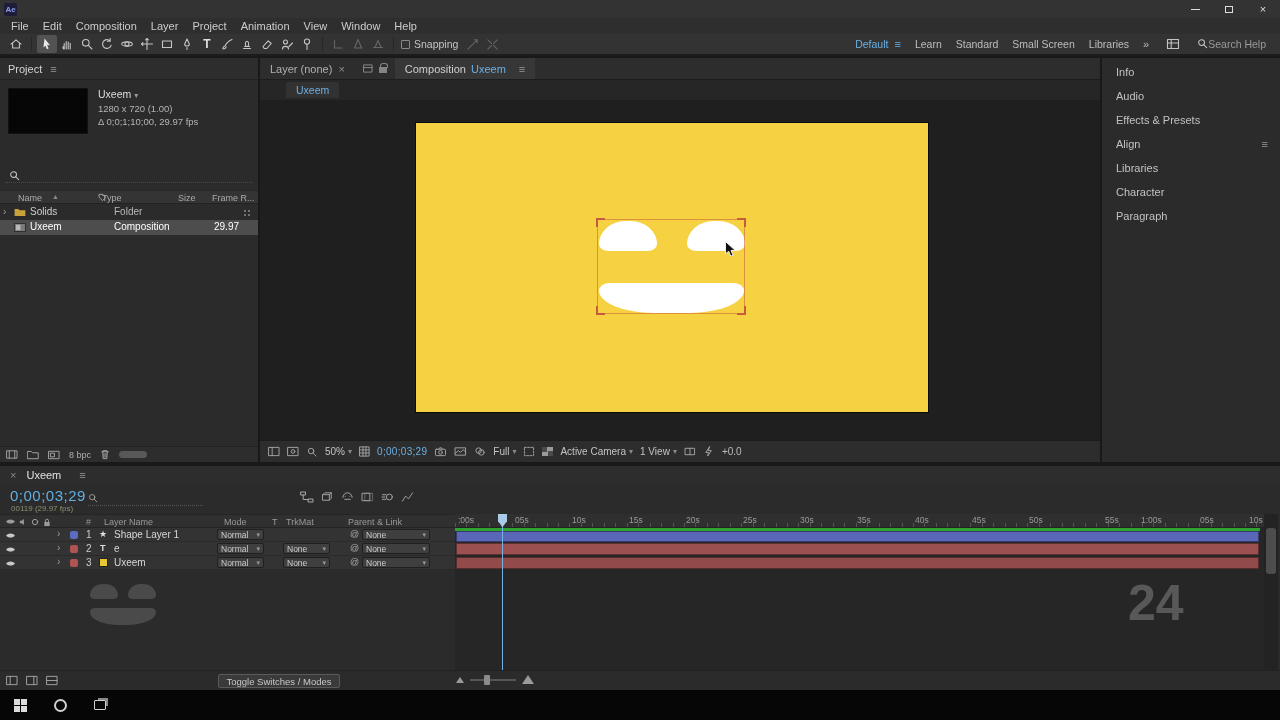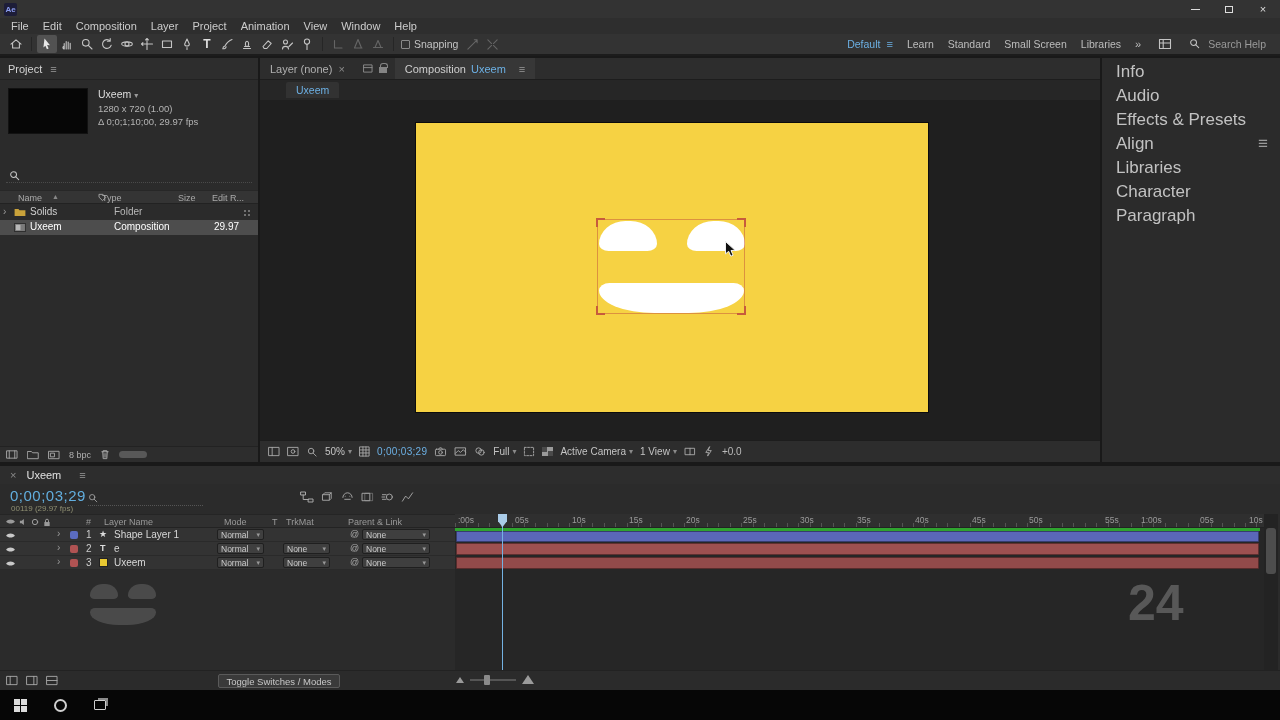--- a/index.html
+++ b/index.html
@@ -29,21 +29,21 @@
   .tool.disabled{opacity:.35}
   .tool-T{font-size:12px;color:#e0e0e0;font-weight:bold}
   .tb-sep{width:1px;height:14px;background:#262626;margin:0 5px}
   .snap-box{width:9px;height:9px;border:1px solid #8a8a8a;border-radius:1px;margin:0 4px 0 2px}
   .snap-label{font-size:10.5px;color:#c4c4c4;margin-right:4px}
   .ws-area{margin-left:auto;display:flex;align-items:center;gap:14px;padding-right:8px}
   .ws{font-size:10.5px;color:#bdbdbd;white-space:nowrap}
   .ws-active{color:#6cb0e4}
   .ws-menu{color:#6cb0e4;font-size:11px;margin-left:-8px}
   .overflow-glyph{color:#bdbdbd;font-size:11px}
-  .searchhelp{display:flex;align-items:flex-start;gap:8px;color:#9a9a9a;font-size:10.5px}
+  .searchhelp{display:flex;align-items:flex-start;gap:0;color:#9a9a9a;font-size:10.5px}
 
   
   .panel{position:absolute;background:#2b2b2b}
   .panel-head{height:22px;background:#2d2d2d;border-bottom:1px solid #222;display:flex;align-items:center;padding:0 8px;font-size:11px;color:#d4d4d4}
   .menu-glyph{color:#9a9a9a;margin-left:8px;font-size:11px}
   .dd{border:1px solid #1f1f1f;background:#3f3f3f;border-radius:2px;font-size:8.5px;color:#ccc;display:flex;align-items:center;justify-content:space-between;padding:0 3px;height:11px}
   .dd .caret{color:#999;font-size:7px;margin-left:3px}
 
   
   .project-panel{left:0;top:58px;width:258px;height:404px}
@@ -83,21 +83,21 @@
   .hdl.bl{left:-2px;bottom:-2px;border-left:2px solid #c75b3c;border-bottom:2px solid #c75b3c}
   .hdl.br{right:-2px;bottom:-2px;border-right:2px solid #c75b3c;border-bottom:2px solid #c75b3c}
   .cp-bottom{position:absolute;left:0;bottom:0;width:840px;height:22px;background:#2d2d2d;border-top:1px solid #1d1d1d;display:flex;align-items:center;gap:7px;padding:0 8px;font-size:10px;color:#bbb}
   .cpb-dd{display:flex;align-items:center;gap:3px;color:#c4c4c4}
   .cpb-dd .caret{color:#8a8a8a;font-size:8px}
   .tc-blue{color:#6cb0e4;font-size:10px;letter-spacing:.3px}
   .checker{width:11px;height:9px;background:conic-gradient(#9a9a9a 25%,#4a4a4a 0 50%,#9a9a9a 0 75%,#4a4a4a 0)}
 
   
   .right-panel{left:1102px;top:58px;width:178px;height:404px}
-  .rp-item{height:24px;display:flex;align-items:center;padding:3px 12px 0 14px;font-size:17px;color:#c2c2c2}
+  .rp-item{height:24px;display:flex;align-items:center;padding:3px 12px 0 14px;font-size:11px;color:#c2c2c2}
   .rp-menu{margin-left:auto;color:#9a9a9a}
 
   
   .timeline{left:0;top:466px;width:1280px;height:224px}
   .tl-tabs{height:18px;background:#2d2d2d;display:flex;align-items:center;font-size:11px;gap:10px;padding-left:10px}
   .tl-tabname{color:#e0e0e0}
   .tl-left{position:absolute;left:0;top:18px;width:455px;height:186px;background:#2b2b2b}
   .tl-time{position:absolute;left:10px;top:3px;font-size:15px;color:#62aede;letter-spacing:.5px}
   .tl-frames{position:absolute;left:11px;top:20px;font-size:8px;color:#8f8f72}
   .tl-search{position:absolute;left:88px;top:9px;display:flex;align-items:center;gap:4px;width:115px;border-bottom:1px dotted #555;padding-bottom:2px}
@@ -326,21 +326,21 @@
   <div class="pp-cols">
     <span style="left:18px">Name</span>
     <span style="left:52px;font-size:7px;color:#888">▲</span>
     <span class="cic" style="left:98px">
         <svg width="9" height="9" viewBox="0 0 10 10">
           <path class="stm" d="M1.5 1.5h4L8.5 5 5 8.5 1.5 5z"></path>
         </svg>
       </span>
     <span style="left:102px">Type</span>
     <span style="left:178px">Size</span>
-    <span style="left:212px">Edit R...</span>
+    <span style="left:212px">Frame R...</span>
   </div>
   <div class="pp-row" style="top:147px">
     <span style="left:3px;color:#9a9a9a;font-size:10px">›</span>
     <span style="left:14px;top:3px">
         <svg width="12" height="9" viewBox="0 0 13 10">
           <path d="M.5 1h4.2L6 2.5h6.5V9H.5z" fill="#c9a23a"></path>
         </svg>
       </span>
     <span style="left:30px">Solids</span>
     <span style="left:114px;color:#b8b8b8">Folder</span>

